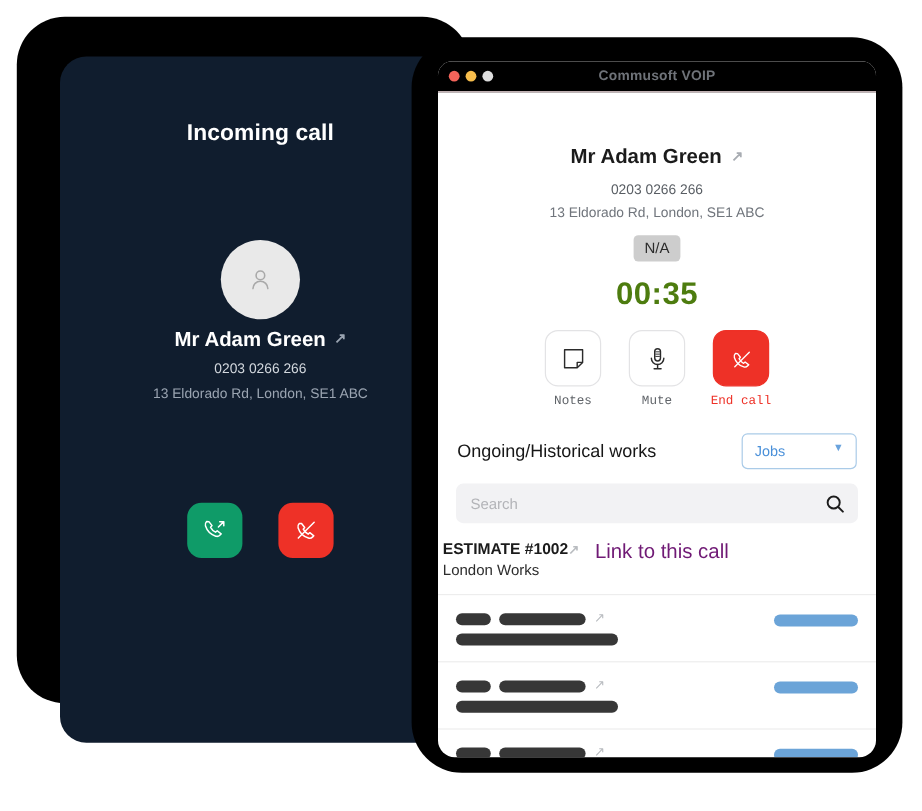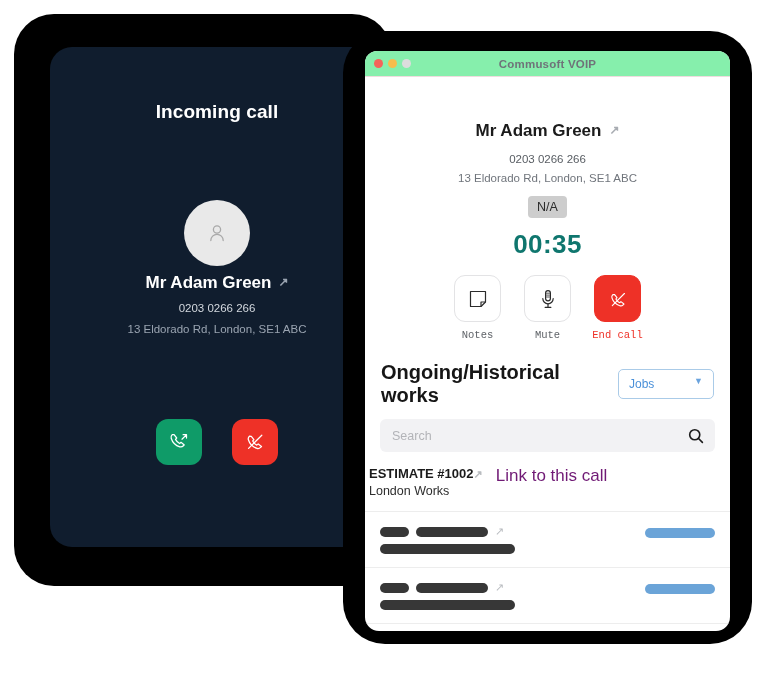--- a/index.html
+++ b/index.html
@@ -25,21 +25,21 @@
   .tablet-bezel {
     position: absolute;
     left: 14px; top: 14px;
     width: 378px; height: 572px;
     background: #000000;
     border-radius: 40px;
   }
   .tablet-screen {
     position: absolute;
     left: 36px; top: 33px;
-    width: 334px; height: 500px;
+    width: 334px; height: 572px;
     background: #101d2e;
     border-radius: 22px;
     overflow: hidden;
   }
   .incoming-title {
     position: absolute;
     top: 54px; left: 0; right: 0;
     text-align: center;
     color: #ffffff;
     font-size: 19px;
@@ -116,21 +116,21 @@
     width: 365px; height: 580px;
     background: #ffffff;
     border-radius: 12px 12px 14px 14px;
     overflow: hidden;
     display: flex;
     flex-direction: column;
     box-shadow: 0 0 0 1px rgba(0,0,0,0.04);
   }
   .titlebar {
     height: 25px;
-    background: #86efac;
+    background: #000000;
     border-bottom: 1px solid #f0dcdf;
     display: flex;
     align-items: center;
     position: relative;
     flex: none;
   }
   .lights { display: flex; gap: 5px; padding-left: 9px; }
   .light { width: 9px; height: 9px; border-radius: 50%; }
   .light.red { background: #f4645a; }
   .light.amber { background: #f7bd4c; }
@@ -174,21 +174,21 @@
     color: #2b2b2b;
     font-size: 12.5px;
     padding: 4px 9px;
     border-radius: 4px;
   }
   .timer {
     text-align: center;
     margin-top: 11px;
     font-size: 26px;
     font-weight: bold;
-    color: #0f766e;
+    color: #4d7c0f;
     letter-spacing: .4px;
   }
 
   .button-row {
     display: flex;
     justify-content: center;
     gap: 12px;
     margin-top: 15px;
     padding: 0 14px;
     font-family: Liberation Mono, monospace;
@@ -220,22 +220,22 @@
   .action-label.danger { color: #ee3127; }
 
   .works-header {
     display: flex;
     align-items: center;
     justify-content: space-between;
     padding: 0 16px;
     margin-top: 20px;
   }
   .works-title {
-    font-size: 20px;
-    font-weight: bold;
+    font-size: 15px;
+    font-weight: normal;
     color: #161616;
   }
   .jobs-select {
     border: 1px solid #aacbe8;
     border-radius: 5px;
     background: #ffffff;
     color: #4a90d9;
     font-size: 12px;
     padding: 7px 10px;
     min-width: 74px;

